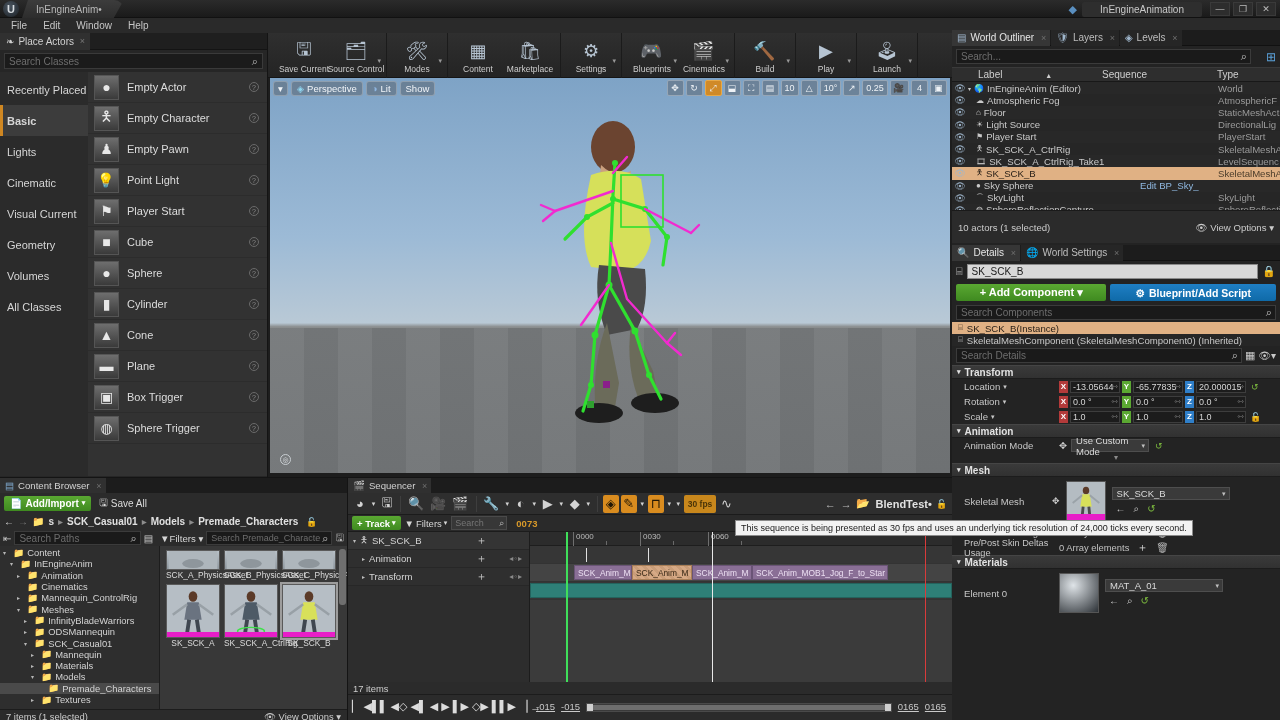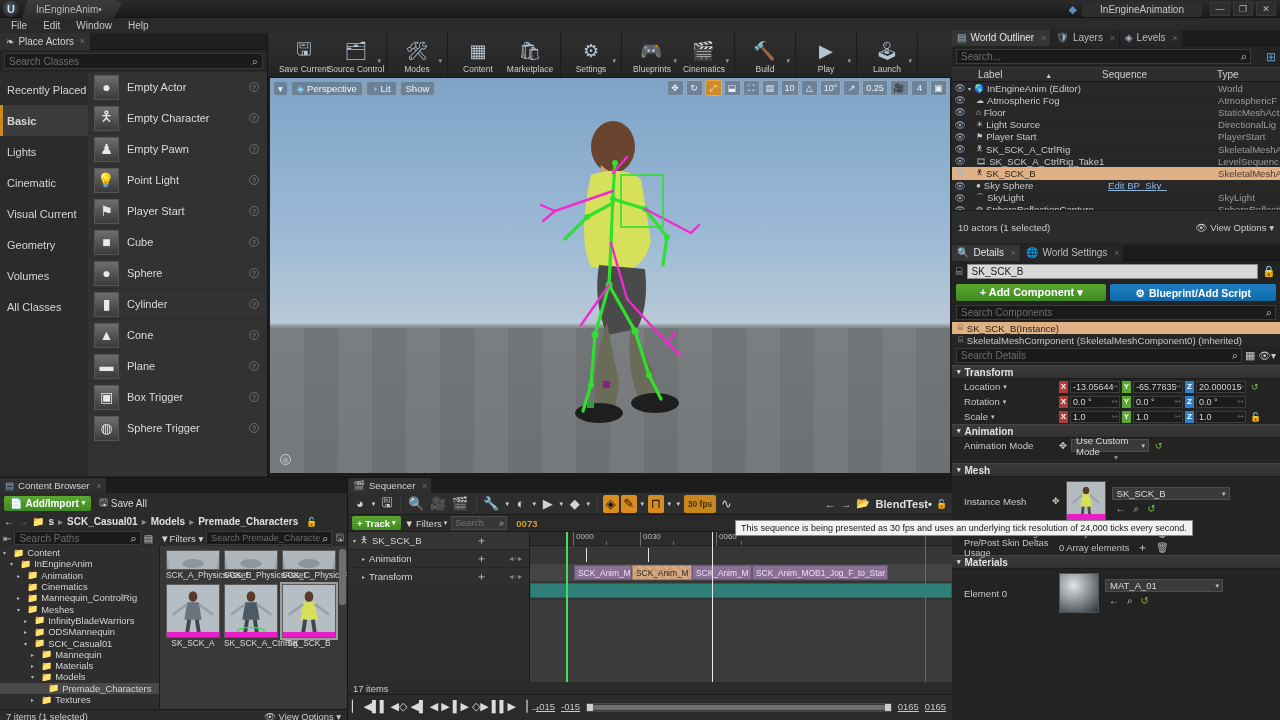--- a/index.html
+++ b/index.html
@@ -660,21 +660,21 @@
           </span>
           <span class="wo-seq"></span>
           <span class="wo-type">SkeletalMeshA</span>
         </div>
         <div class="wo-row">
           <span class="wo-eye">👁</span>
           <span class="wo-lbl" style="padding-left:8px">
             <span style="font-size:8px;">●</span>
             <span class="nm">Sky Sphere</span>
           </span>
-          <span class="wo-seq" style="color:#8fb8e0;text-decoration:underline;">Edit BP_Sky_</span>
+          <span class="wo-seq" style="color:#8fb8e0;margin-left:32px;">Edit BP_Sky_</span>
           <span class="wo-type"></span>
         </div>
         <div class="wo-row">
           <span class="wo-eye">👁</span>
           <span class="wo-lbl" style="padding-left:8px">
             <span style="font-size:8px;">⌒</span>
             <span class="nm">SkyLight</span>
           </span>
           <span class="wo-seq"></span>
           <span class="wo-type">SkyLight</span>
@@ -837,21 +837,21 @@
       </div>
       <span class="reset" style="margin-left:6px;">↺</span>
     </div>
     <div style="height:10px;text-align:center;color:#8a8a8a;font-size:8px;">▾</div>
 
     <div class="sect">
       <span style="font-size:7px;margin-right:4px;">▾</span>
       <span>Mesh</span>
     </div>
     <div style="display:flex;align-items:center;padding:4px 0 4px 12px;">
-      <div style="width:88px;font-size:9.6px;color:#c7c7c7;">Instance Mesh</div>
+      <div style="width:88px;font-size:9.6px;color:#c7c7c7;">Skeletal Mesh</div>
       <span style="color:#d0d0d0;margin-right:6px;font-size:9px;">✥</span>
       <div class="mesh-thumb">
         <svg viewBox="0 0 40 40" style="width:100%;height:100%;">
           <rect width="40" height="40" fill="#b4bcc2"></rect>
           <ellipse cx="20" cy="9" rx="3.4" ry="4" fill="#5b3a28"></ellipse>
           <path d="M16 13 h8 l2 13 h-12z" fill="#d8e05a"></path>
           <path d="M16 14 L6 22 M24 14 L34 22" stroke="#9aa2a8" stroke-width="2"></path>
           <path d="M17 26 l-1 10 M23 26 l1 10" stroke="#4b4b4b" stroke-width="3"></path>
         </svg>
         <div class="mag-band"></div>
@@ -1169,21 +1169,21 @@
             <span class="plus">＋</span>
             <span class="kdots">◂◦▸</span>
           </div>
         </div>
       <div class="seq-timeline">
         <div class="ruler" id="ruler">
             <div class="tk" style="left: 43px;">0000</div>
             <div class="mn" style="left: 76px;"></div>
             <div class="tk" style="left: 110px;">0030</div>
             <div class="mn" style="left: 143px;"></div>
-            <div class="tk" style="left: 186px;">0060</div>
+            <div class="tk" style="left: 178px;">0060</div>
             <div class="mn" style="left: 211px;"></div>
           </div>
         <div class="tl-row dark">
           <div style="position:absolute;left:56px;top:2px;width:1px;height:14px;background:#e0e0e0;"></div>
           <div style="position:absolute;left:118px;top:2px;width:1px;height:14px;background:#e0e0e0;"></div>
           <div style="position:absolute;left:182px;top:2px;width:1px;height:14px;background:#e0e0e0;"></div>
         </div>
         <div class="tl-row light" id="clip-row">
             <div class="clip" style="left: 44px; width: 58px;">SCK_Anim_M</div>
             <div class="clip sel" style="left: 102px; width: 60px;">SCK_Anim_M</div>

